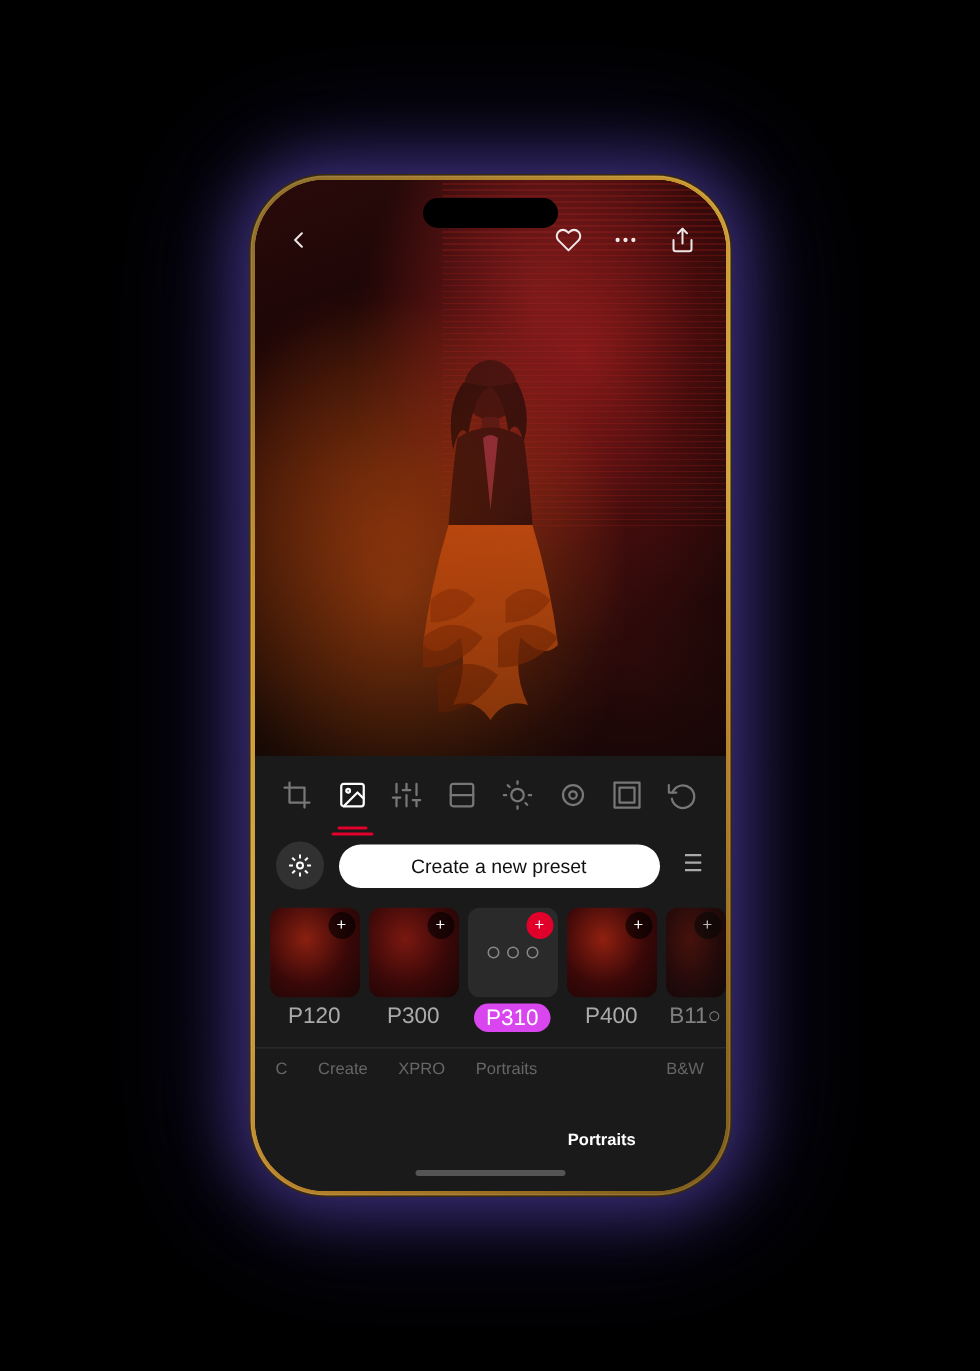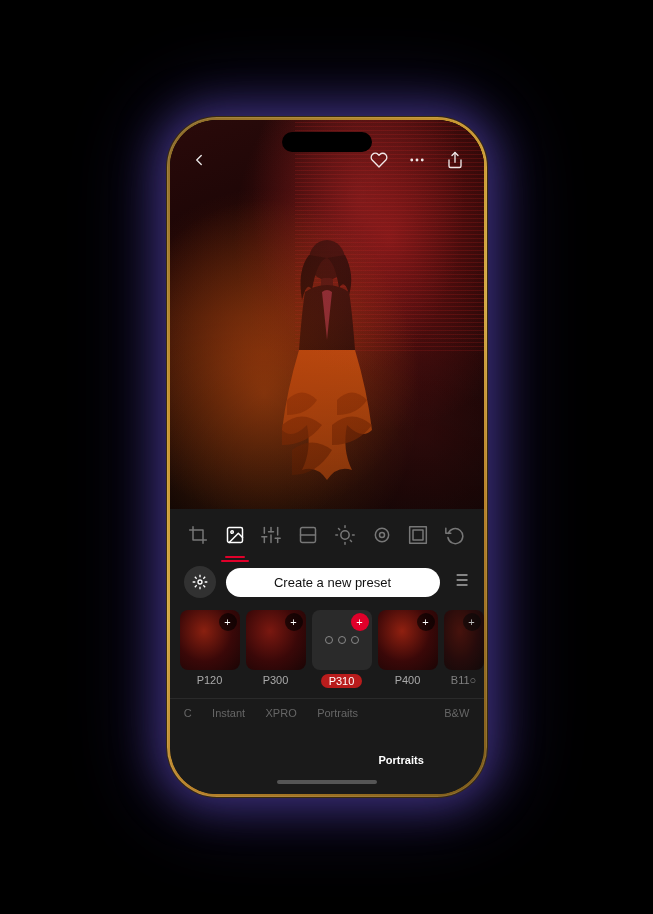--- a/index.html
+++ b/index.html
@@ -256,28 +256,28 @@
       border-radius: 50%;
       display: flex;
       align-items: center;
       justify-content: center;
       color: #fff;
       font-size: 11px;
       cursor: pointer;
     }
 
     .preset-label {
-      font-size: 11px;
+      font-size: 15px;
       color: #aaa;
       text-align: left;
     }
 
     .preset-item.selected .preset-label {
       color: #fff;
-      background: #b91c1c;
+      background: #d946ef;
       border-radius: 10px;
       padding: 1px 8px;
     }
 
     .dots-container {
       display: flex;
       gap: 5px;
       justify-content: center;
       align-items: center;
       height: 100%;
@@ -569,21 +569,21 @@
             <div class="preset-thumb-img" style="background:radial-gradient(ellipse at 40% 35%, #5a1008 0%, #2a0505 55%, #0d0303 100%);"></div>
             <div class="preset-add-btn">+</div>
           </div>
           <span class="preset-label">B11○</span>
         </div>
 
       </div>
 
       <div class="category-tabs">
         <span class="category-tab">C</span>
-        <span class="category-tab">Instant</span>
+        <span class="category-tab">Create</span>
         <span class="category-tab">XPRO</span>
         <span class="category-tab">Portraits</span>
         <span class="category-tab active">Portraits</span>
         <span class="category-tab">B&amp;W</span>
       </div>
 
       <div class="home-indicator">
         <div class="home-bar"></div>
       </div>
 

